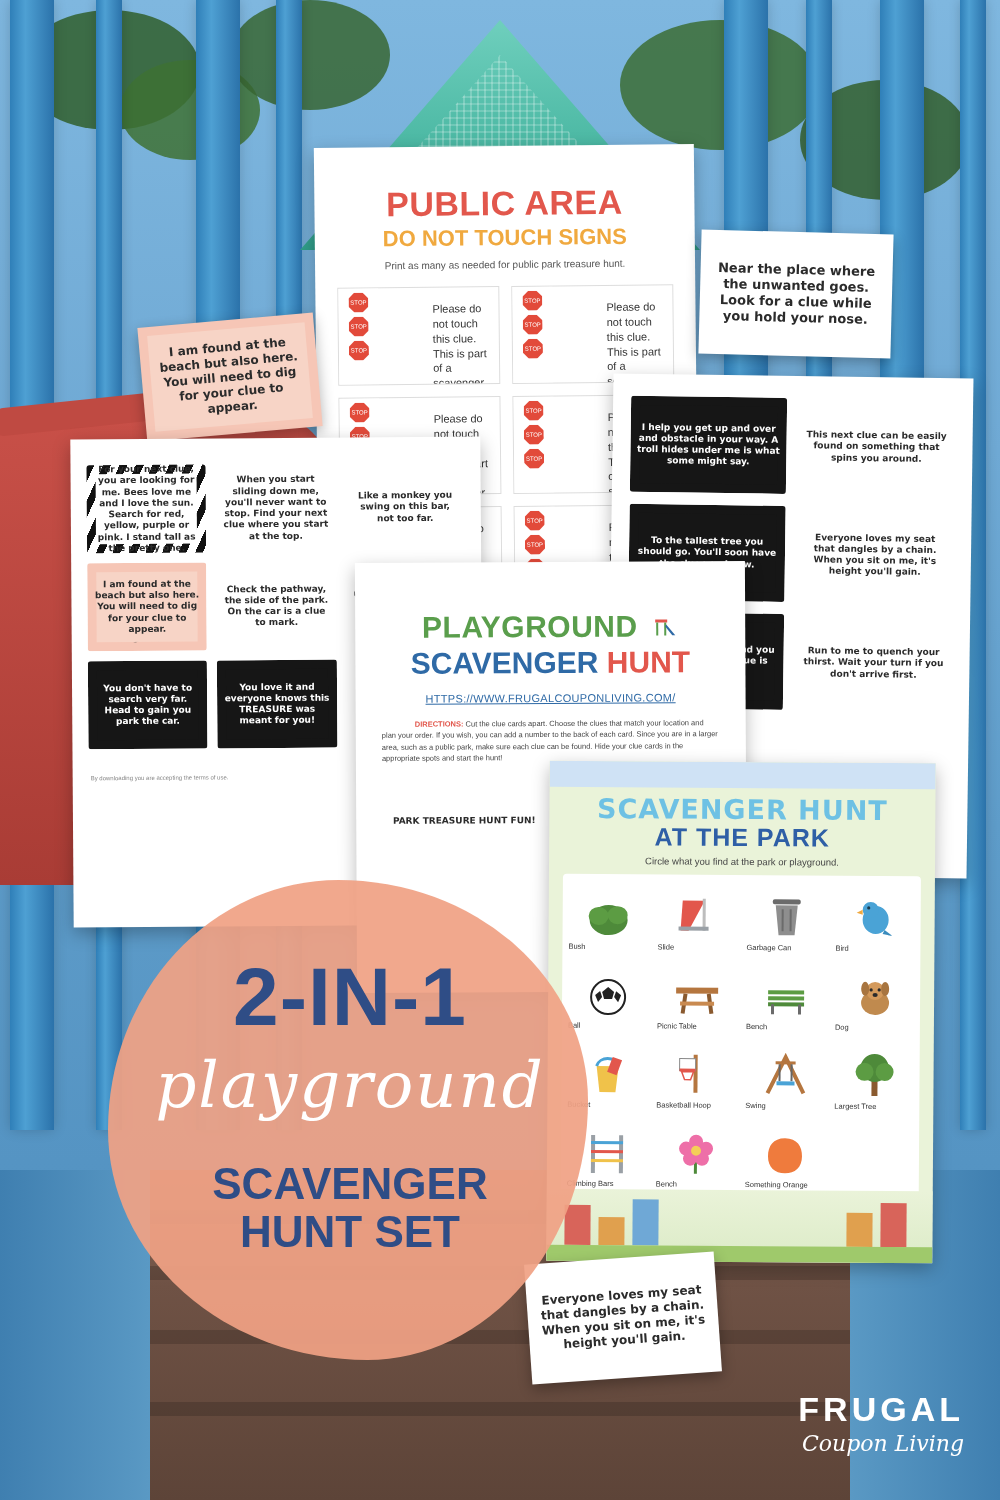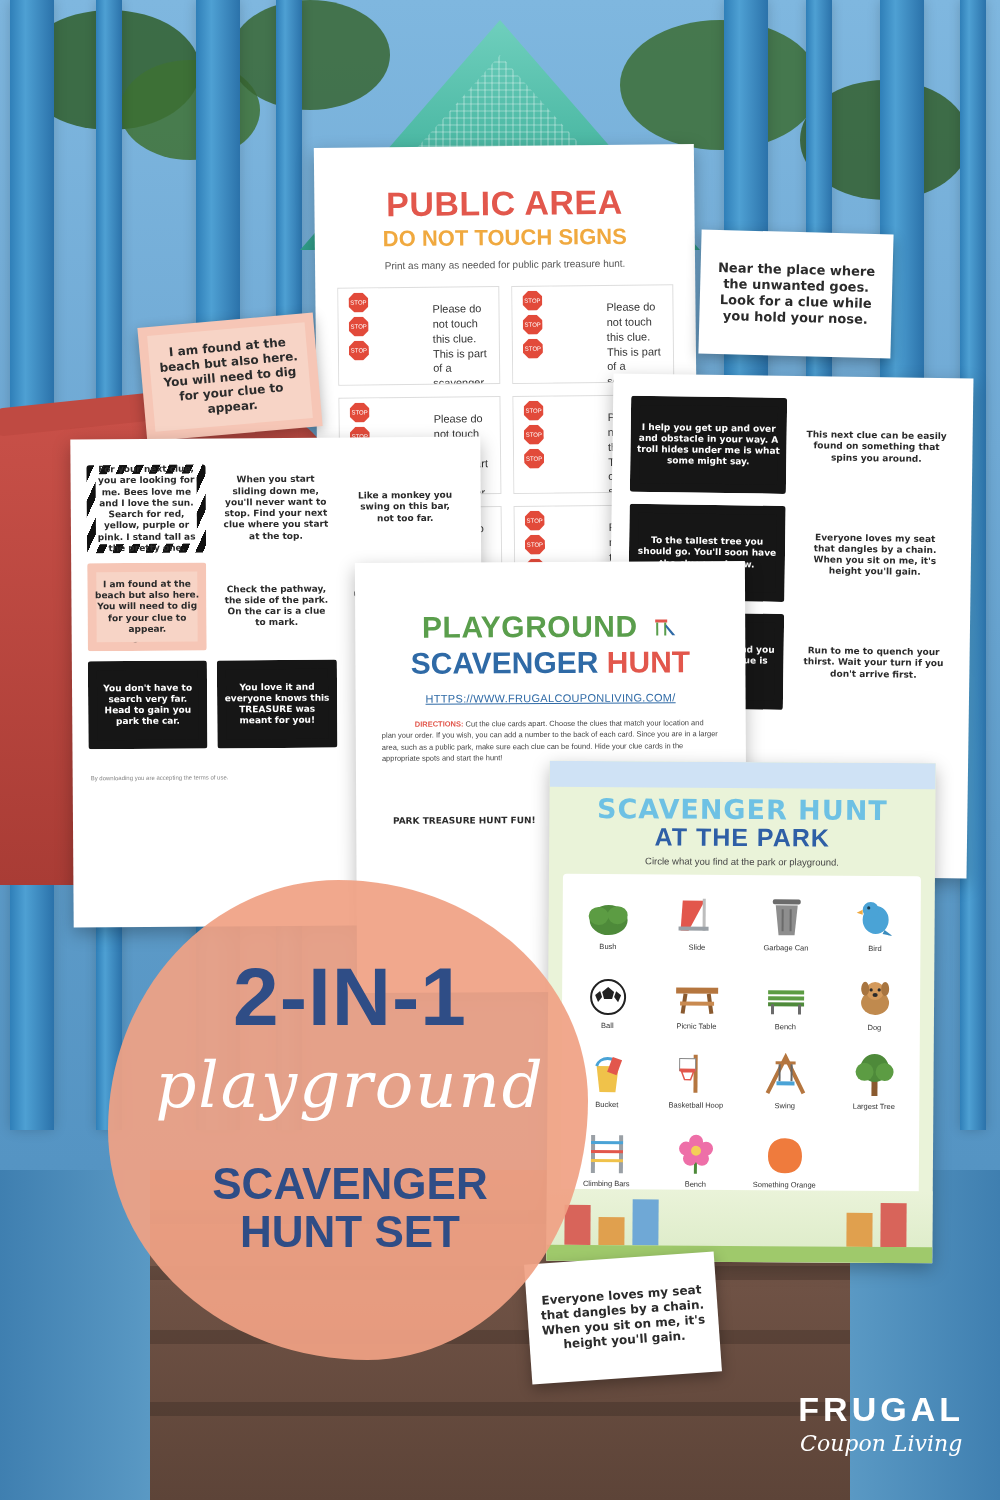--- a/index.html
+++ b/index.html
@@ -184,21 +184,21 @@
   }
   .park-t2 {
     text-align:center; font-size:25px; font-weight:bold; color:#2f5fa6;
     letter-spacing:1px; margin-top:-2px;
   }
   .park-sub { text-align:center; font-size:9.5px; color:#444; margin-top:4px; }
   .park-grid {
     display:grid; grid-template-columns:repeat(4,1fr); gap:6px;
     background:#fff; border-radius:4px; margin-top:8px; padding:8px 4px;
   }
-  .park-cell { text-align:center; padding:4px 2px; }
+  .park-cell { text-align:left; padding:4px 2px; }
   .park-cell .ic { height:52px; display:flex; align-items:flex-end; justify-content:center; }
   .park-cell .lb { font-size:7.5px; color:#333; margin-top:4px; line-height:1.2; }
   .park-footer {
     position:absolute; left:0; right:0; bottom:0; height:72px;
     background:linear-gradient(180deg,#eaf3d9 0%, #dcebc7 100%);
   }
   .bldg { position:absolute; bottom:16px; width:26px; background:#d8645a; }
   .park-ground {
     position:absolute; left:0; right:0; bottom:0; height:16px; background:#9fc96b;
   }
@@ -235,21 +235,21 @@
   }
   #ov-script {
     top:1048px; font-size:64px; font-style:italic; color:#fff;
     font-family:"DejaVu Serif", serif; letter-spacing:2px;
   }
   #ov-line2 {
     top:1160px; font-size:44px; font-weight:bold; color:#2f4d86; line-height:1.08;
   }
 
   
-  #wm { position:absolute; right:36px; bottom:44px; text-align:center; color:#fff; }
+  #wm { position:absolute; right:36px; bottom:44px; text-align:right; color:#fff; }
   #wm .w1 { font-size:34px; letter-spacing:4px; font-weight:bold; }
   #wm .w2 { font-size:22px; font-style:italic; font-family:"DejaVu Serif", serif; margin-top:2px; }
   #wm-ghost {
     position:absolute; right:80px; top:838px; color:rgba(255,255,255,.55);
     font-size:15px; font-weight:bold; letter-spacing:2px; transform:rotate(-2deg);
   }
 </style>
 </head>
 <body>
 

